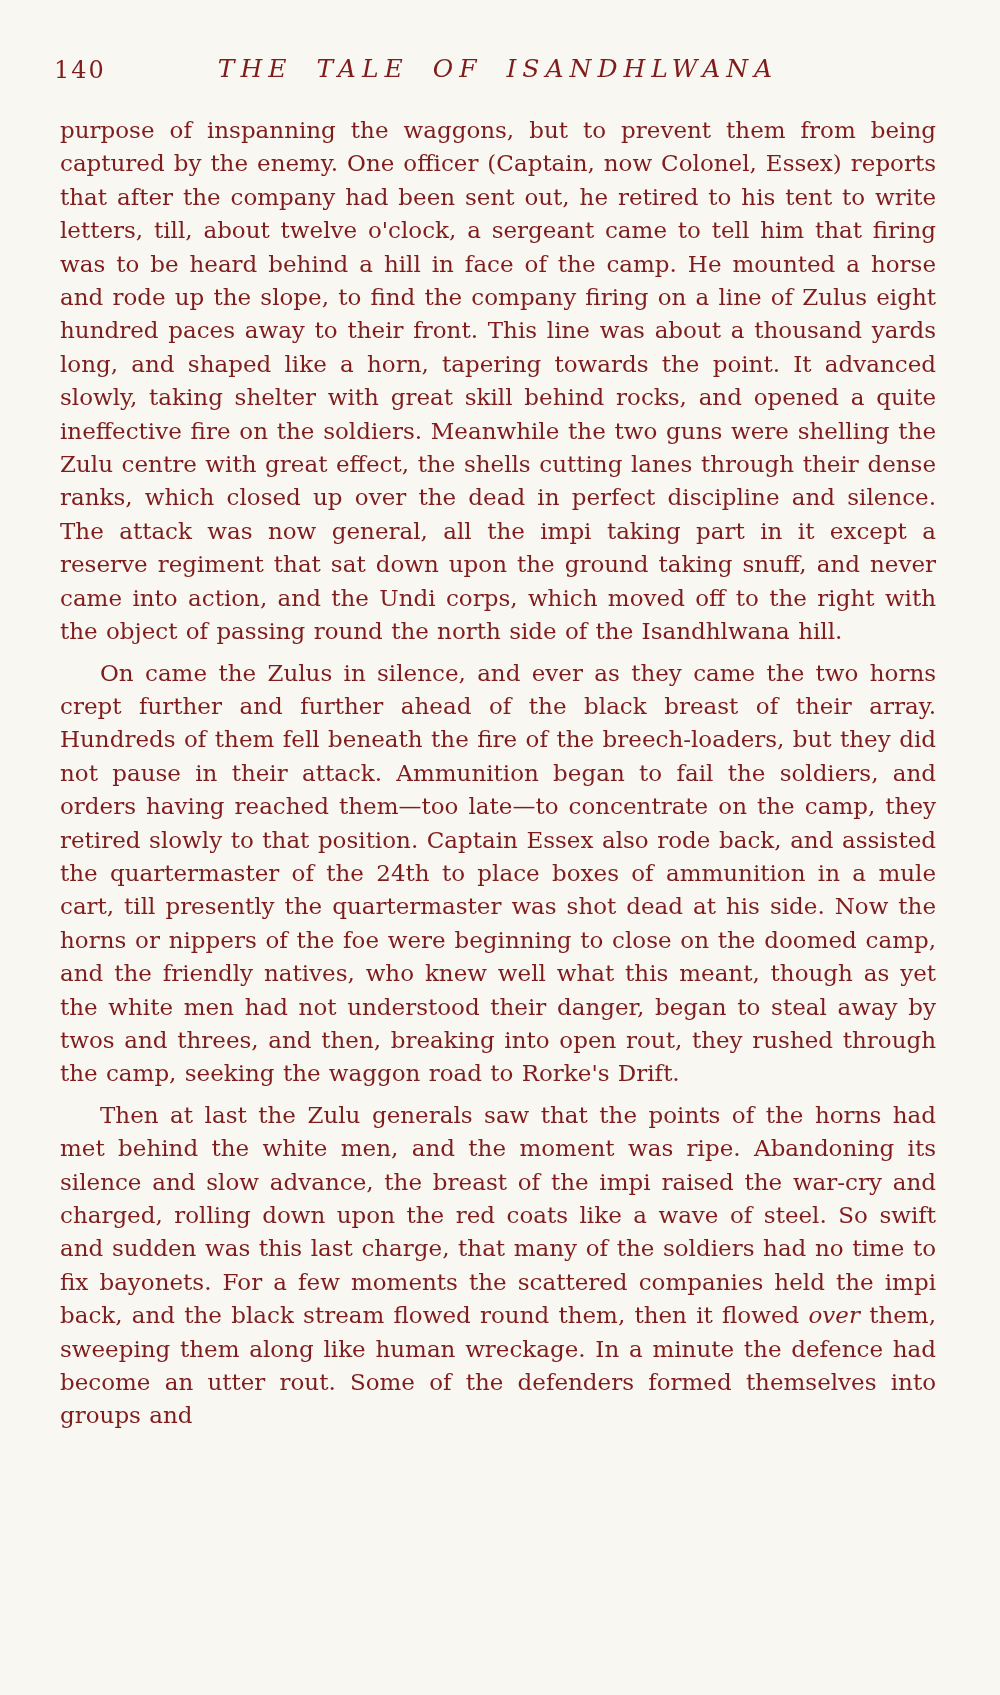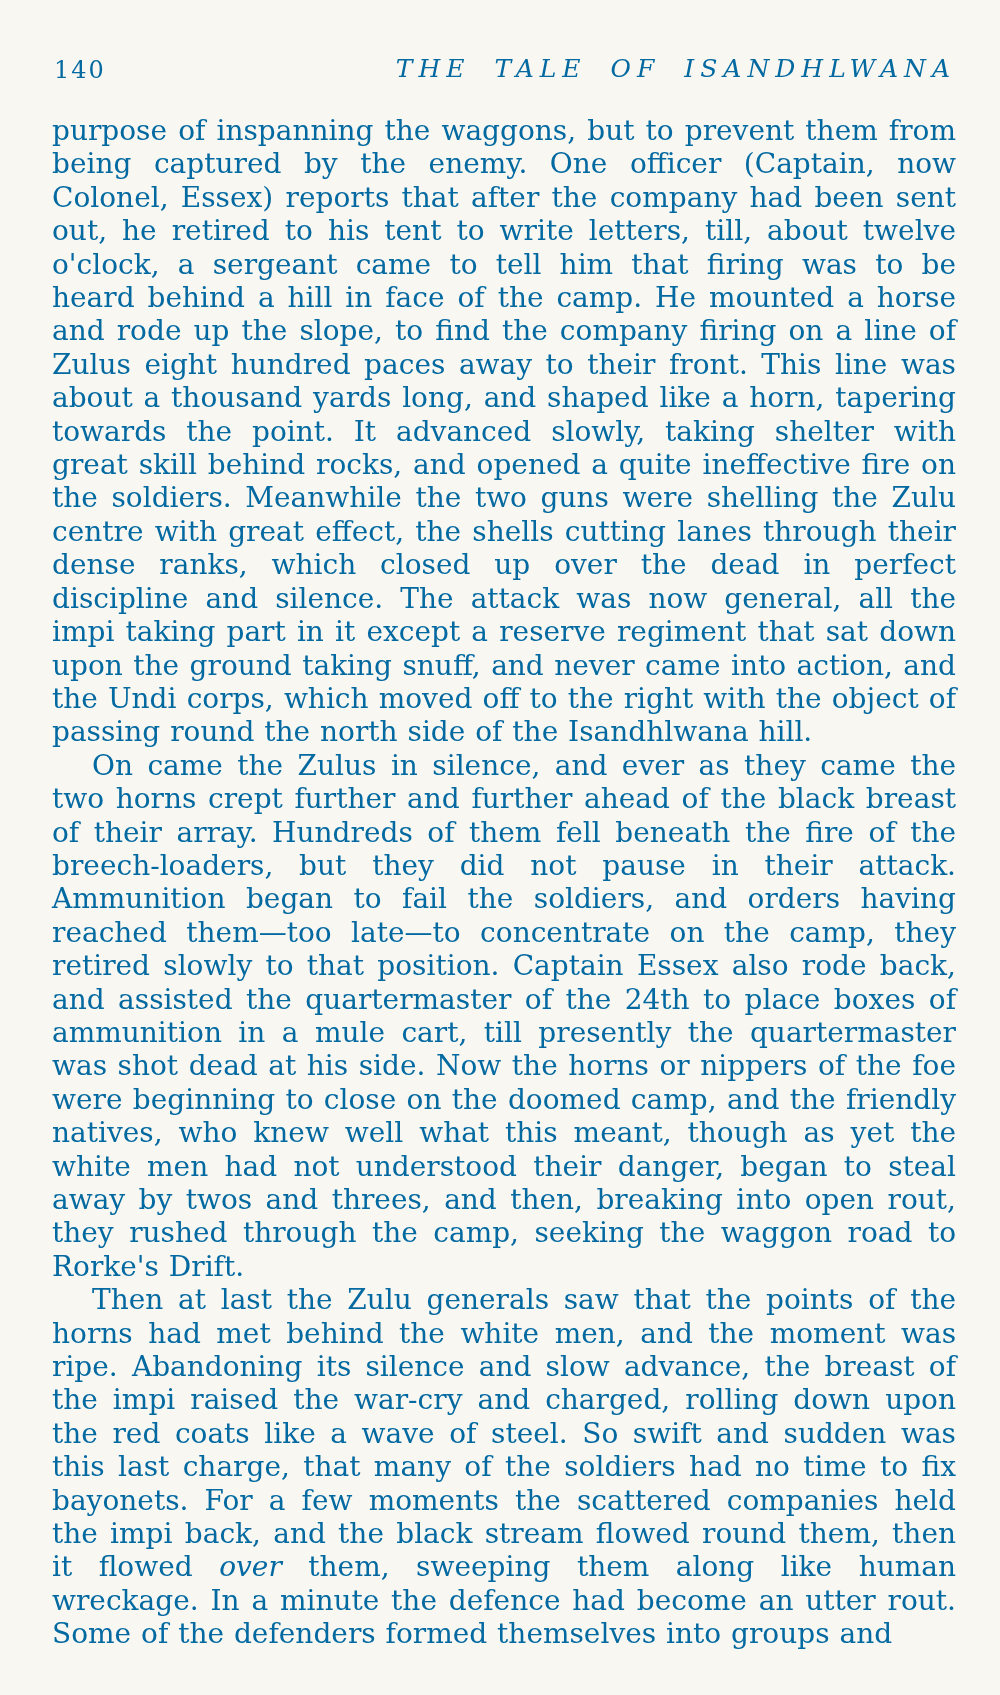--- a/index.html
+++ b/index.html
@@ -7,50 +7,50 @@
     padding: 0;
     background: #e9e7e0;
   }
   .page {
     box-sizing: border-box;
     width: 1000px;
     height: 1695px;
     margin: 0;
     background: #f8f7f2;
     font-family: "DejaVu Serif", "Liberation Serif", serif;
-    color: #0369a1;
-    padding: 52px 44px 40px 52px;
+    color: #7f1d1d;
+    padding: 52px 56px 40px 52px;
     position: relative;
     overflow: hidden;
   }
   .page-header {
     position: relative;
     height: 44px;
     margin-bottom: 18px;
   }
   .page-number {
     position: absolute;
     left: 2px;
     top: 4px;
     font-size: 24px;
     letter-spacing: 2px;
   }
   .running-title {
     display: block;
-    text-align: right;
+    text-align: center;
     font-style: italic;
     font-size: 25px;
     letter-spacing: 6px;
     word-spacing: 10px;
     white-space: nowrap;
     padding-top: 2px;
   }
   .body-text p {
-    margin: 0;
-    font-size: 28px;
+    margin: 8px;
+    font-size: 23px;
     line-height: 33.4px;
     text-align: justify;
     text-justify: inter-word;
     word-spacing: 1px;
   }
   .body-text p.indent {
     text-indent: 40px;
   }
   .body-text em {
   }

